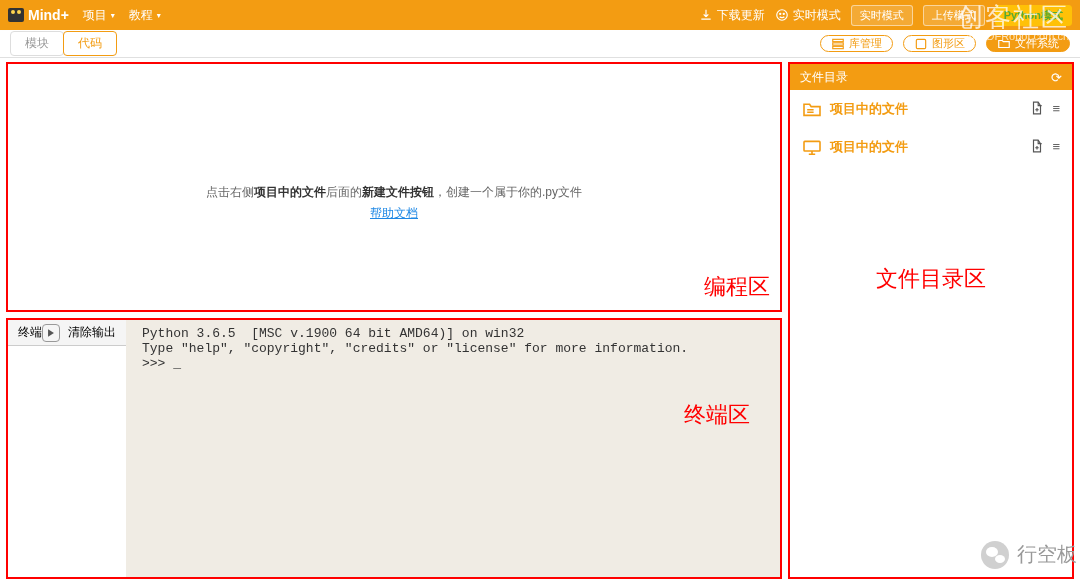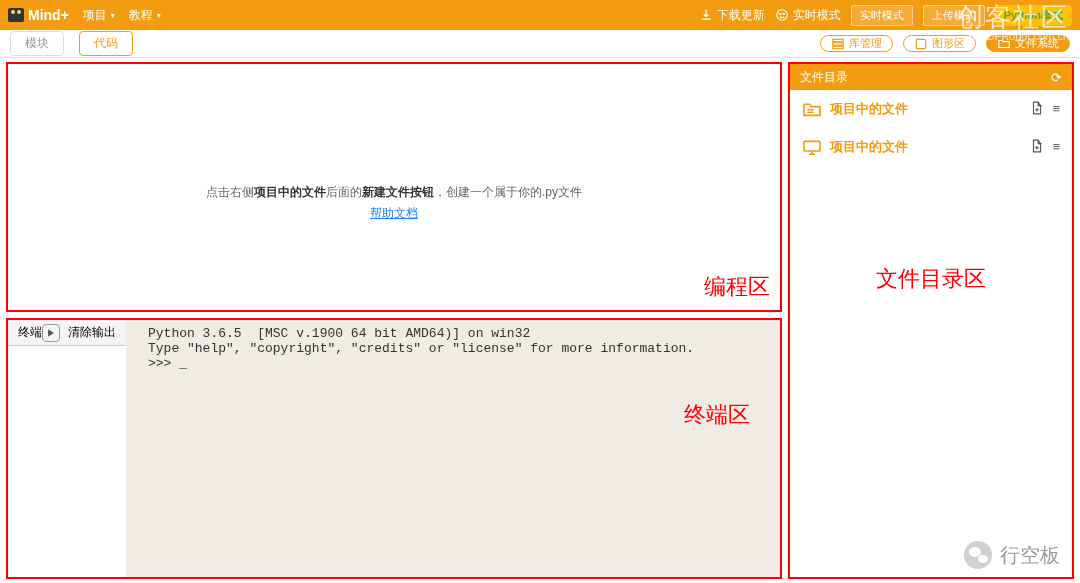--- a/index.html
+++ b/index.html
@@ -86,21 +86,21 @@
     .chevron::after { content: " ▾"; font-size: 8px; }
     
     .toolbar {
       height: 28px;
       background: #fff;
       border-bottom: 1px solid #e0e0e0;
       display: flex;
       align-items: center;
       padding: 0 10px;
     }
-    .tabs { display: flex; gap: 16px; }
+    .tabs { display: flex; gap: 0; }
     .tab {
       padding: 3px 14px;
       border: 1px solid #ddd;
       border-radius: 4px;
       font-size: 12px;
       color: #999;
       cursor: pointer;
       margin-right: -1px;
     }
     .tab.active {
@@ -214,21 +214,21 @@
       border-radius: 4px;
       display: flex;
       align-items: center;
       justify-content: center;
       font-size: 10px;
       cursor: pointer;
     }
     .terminal-body {
       flex: 1;
       background: #f0ece4;
-      padding: 6px 22px;
+      padding: 6px 16px;
       font-family: "Consolas", "Courier New", monospace;
       font-size: 13px;
       color: #333;
       white-space: pre;
       position: relative;
     }
     .terminal-wrap .area-label { right: 30px; top: 80px; }
     
     .file-panel {
       border: 2px solid red;
@@ -291,23 +291,23 @@
       line-height: 1;
     }
     .watermark-top .wm2 {
       font-size: 11px;
       color: #fff;
       opacity: 0.7;
     }
     .watermark-bottom {
       position: absolute;
       bottom: 14px;
-      right: 20px;
-      display: flex;
-      align-items: center;
+      right: 3px;
+      display: flex;
+      align-items: flex-start;
       gap: 8px;
       color: #999;
       font-size: 20px;
       z-index: 50;
     }
     .wechat-icon {
       width: 28px;
       height: 28px;
       border-radius: 50%;
       background: #d0d0d0;

